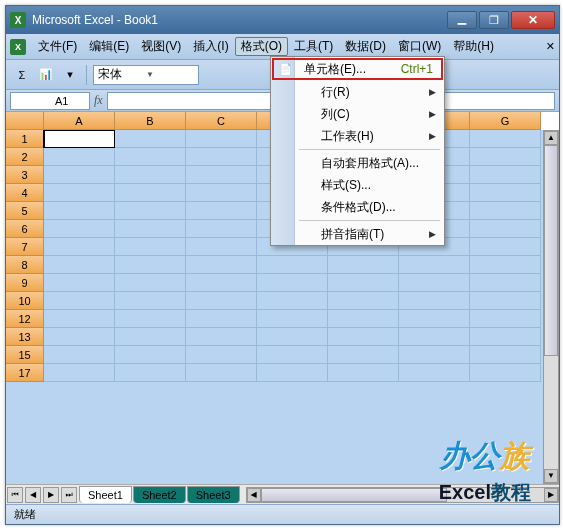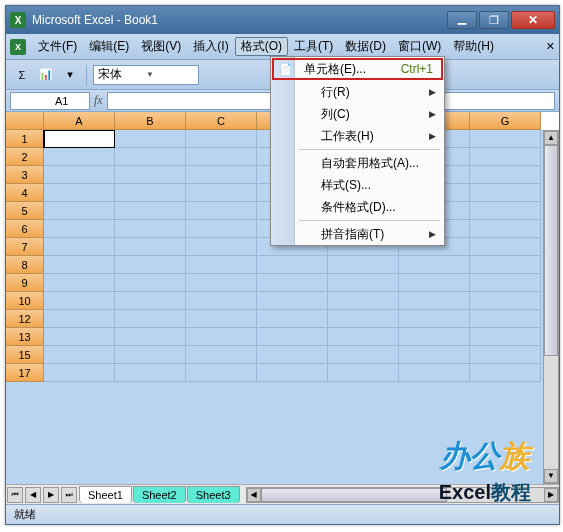--- a/index.html
+++ b/index.html
@@ -43,21 +43,21 @@
 .col-h { width: 71px; height: 18px; background: linear-gradient(#f8c890,#f0a850); border-right: 1px solid #c09050; border-bottom: 1px solid #c09050; text-align: center; font-size: 11px; line-height: 18px; }
 .rows { flex: 1; overflow: hidden; }
 .row { height: 18px; display: flex; }
 .row-h { width: 38px; height: 18px; background: linear-gradient(#f8c890,#f0a850); border-right: 1px solid #c09050; border-bottom: 1px solid #c09050; text-align: center; font-size: 11px; line-height: 18px; }
 .cell { width: 71px; height: 18px; border-right: 1px solid #9ab8d8; border-bottom: 1px solid #9ab8d8; background: #b8d4f0; }
 .cell.active { background: #fff; outline: 2px solid #000; outline-offset: -1px; }
 
 .sheet-tabs { height: 20px; background: #e8e8e8; border-top: 1px solid #aaa; display: flex; align-items: center; font-size: 11px; }
 .tab-nav { width: 16px; height: 16px; border: 1px solid #999; background: #ddd; margin: 0 1px; font-size: 8px; text-align: center; line-height: 14px; cursor: pointer; }
 .sheet-tab { padding: 2px 8px; background: #fff; border: 1px solid #999; border-bottom: none; border-radius: 0 0 4px 4px; margin-left: 1px; cursor: pointer; }
-.sheet-tab.inactive { background: #5eead4; }
+.sheet-tab.inactive { background: #0f766e; }
 .hscroll { flex: 1; height: 16px; background: #ddd; margin-left: 6px; border: 1px solid #999; position: relative; }
 .hscroll .thumb { position: absolute; left: 14px; width: 60%; height: 100%; background: linear-gradient(#e8e8f0,#c8c8d8); border: 1px solid #999; }
 .hscroll .arr { position: absolute; width: 14px; height: 100%; background: #ccc; border: 1px solid #999; font-size: 8px; text-align: center; line-height: 12px; }
 .hscroll .arr.l { left: 0; }
 .hscroll .arr.r { right: 0; }
 
 .vscroll { position: absolute; right: 0; top: 18px; bottom: 0; width: 16px; background: #ddd; border: 1px solid #999; }
 .vscroll .thumb { position: absolute; top: 14px; left: 0; width: 100%; height: 60%; background: linear-gradient(90deg,#e8e8f0,#c8c8d8); border: 1px solid #999; }
 .vscroll .arr { position: absolute; width: 100%; height: 14px; background: #ccc; border: 1px solid #999; font-size: 8px; text-align: center; line-height: 12px; }
 .vscroll .arr.t { top: 0; }

